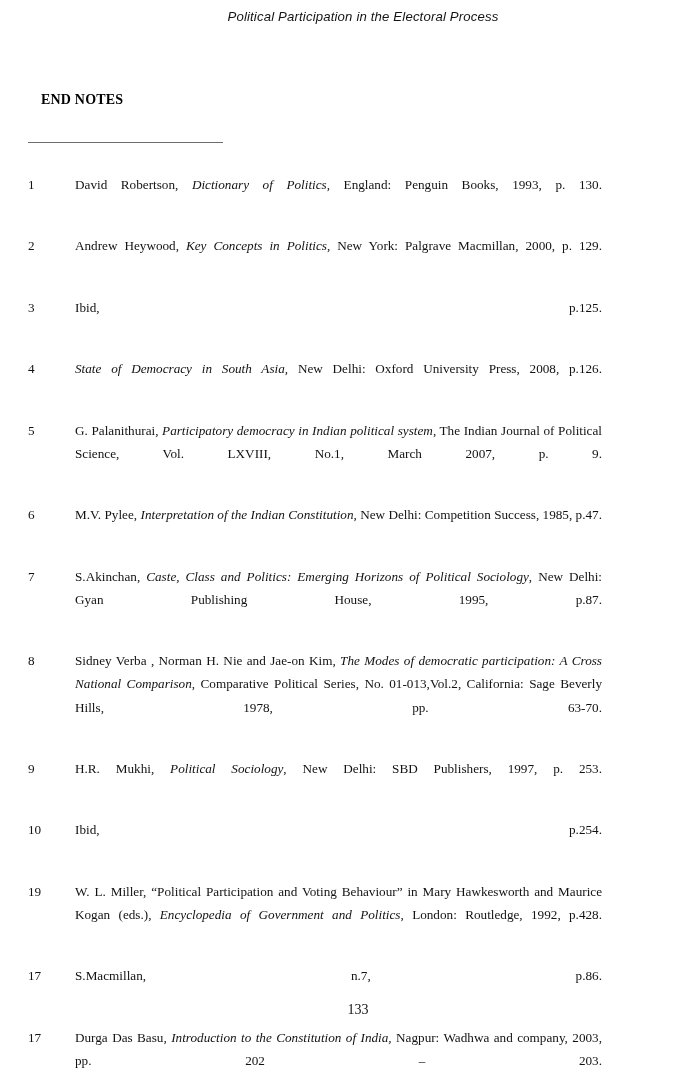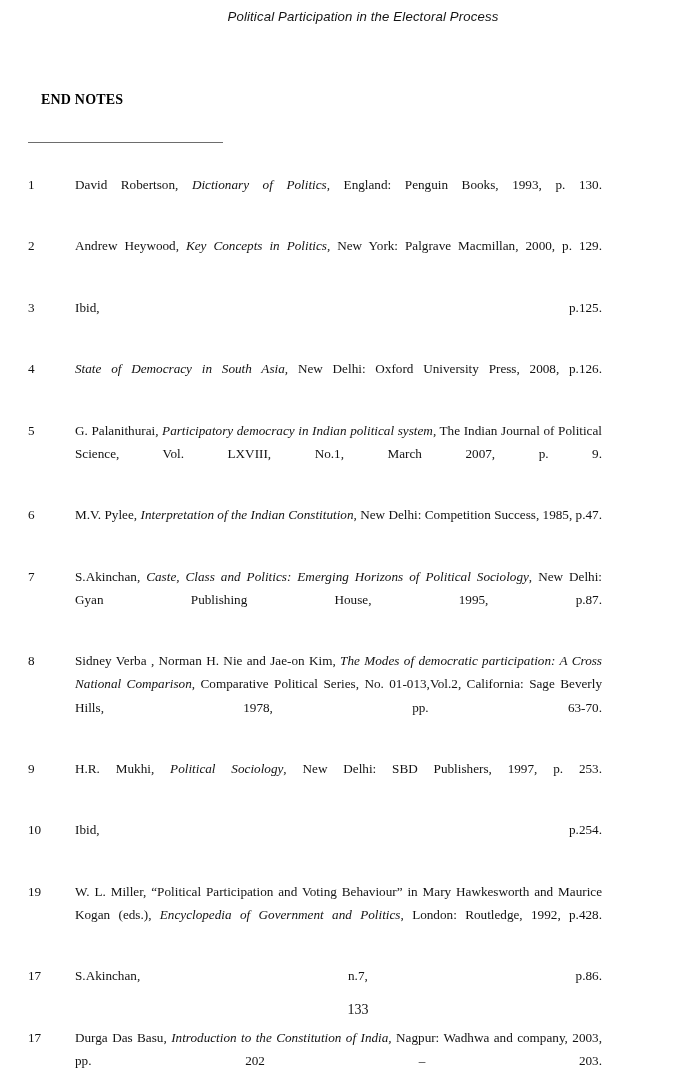--- a/index.html
+++ b/index.html
@@ -172,21 +172,21 @@
       <div class="note">
         <span class="note-num">10</span>
         <span class="note-text"><span>Ibid, p.254.</span></span>
       </div>
       <div class="note">
         <span class="note-num">19</span>
         <span class="note-text"><span>W. L. Miller, “Political Participation and Voting Behaviour” in Mary Hawkesworth and Maurice Kogan (eds.), </span><i>Encyclopedia of Government and Politics</i><span>, London: Routledge, 1992, p.428.</span></span>
       </div>
       <div class="note">
         <span class="note-num">17</span>
-        <span class="note-text"><span>S.Akinchan, n.7, p.86.</span></span>
+        <span class="note-text"><span>S.Macmillan, n.7, p.86.</span></span>
       </div>
       <div class="note">
         <span class="note-num">17</span>
         <span class="note-text"><span>Durga Das Basu, </span><i>Introduction to the Constitution of India,</i><span> Nagpur: Wadhwa and company, 2003, pp. 202 – 203.</span></span>
       </div>
     </div>
 
   <div class="folio">133</div>
 
 </div>

